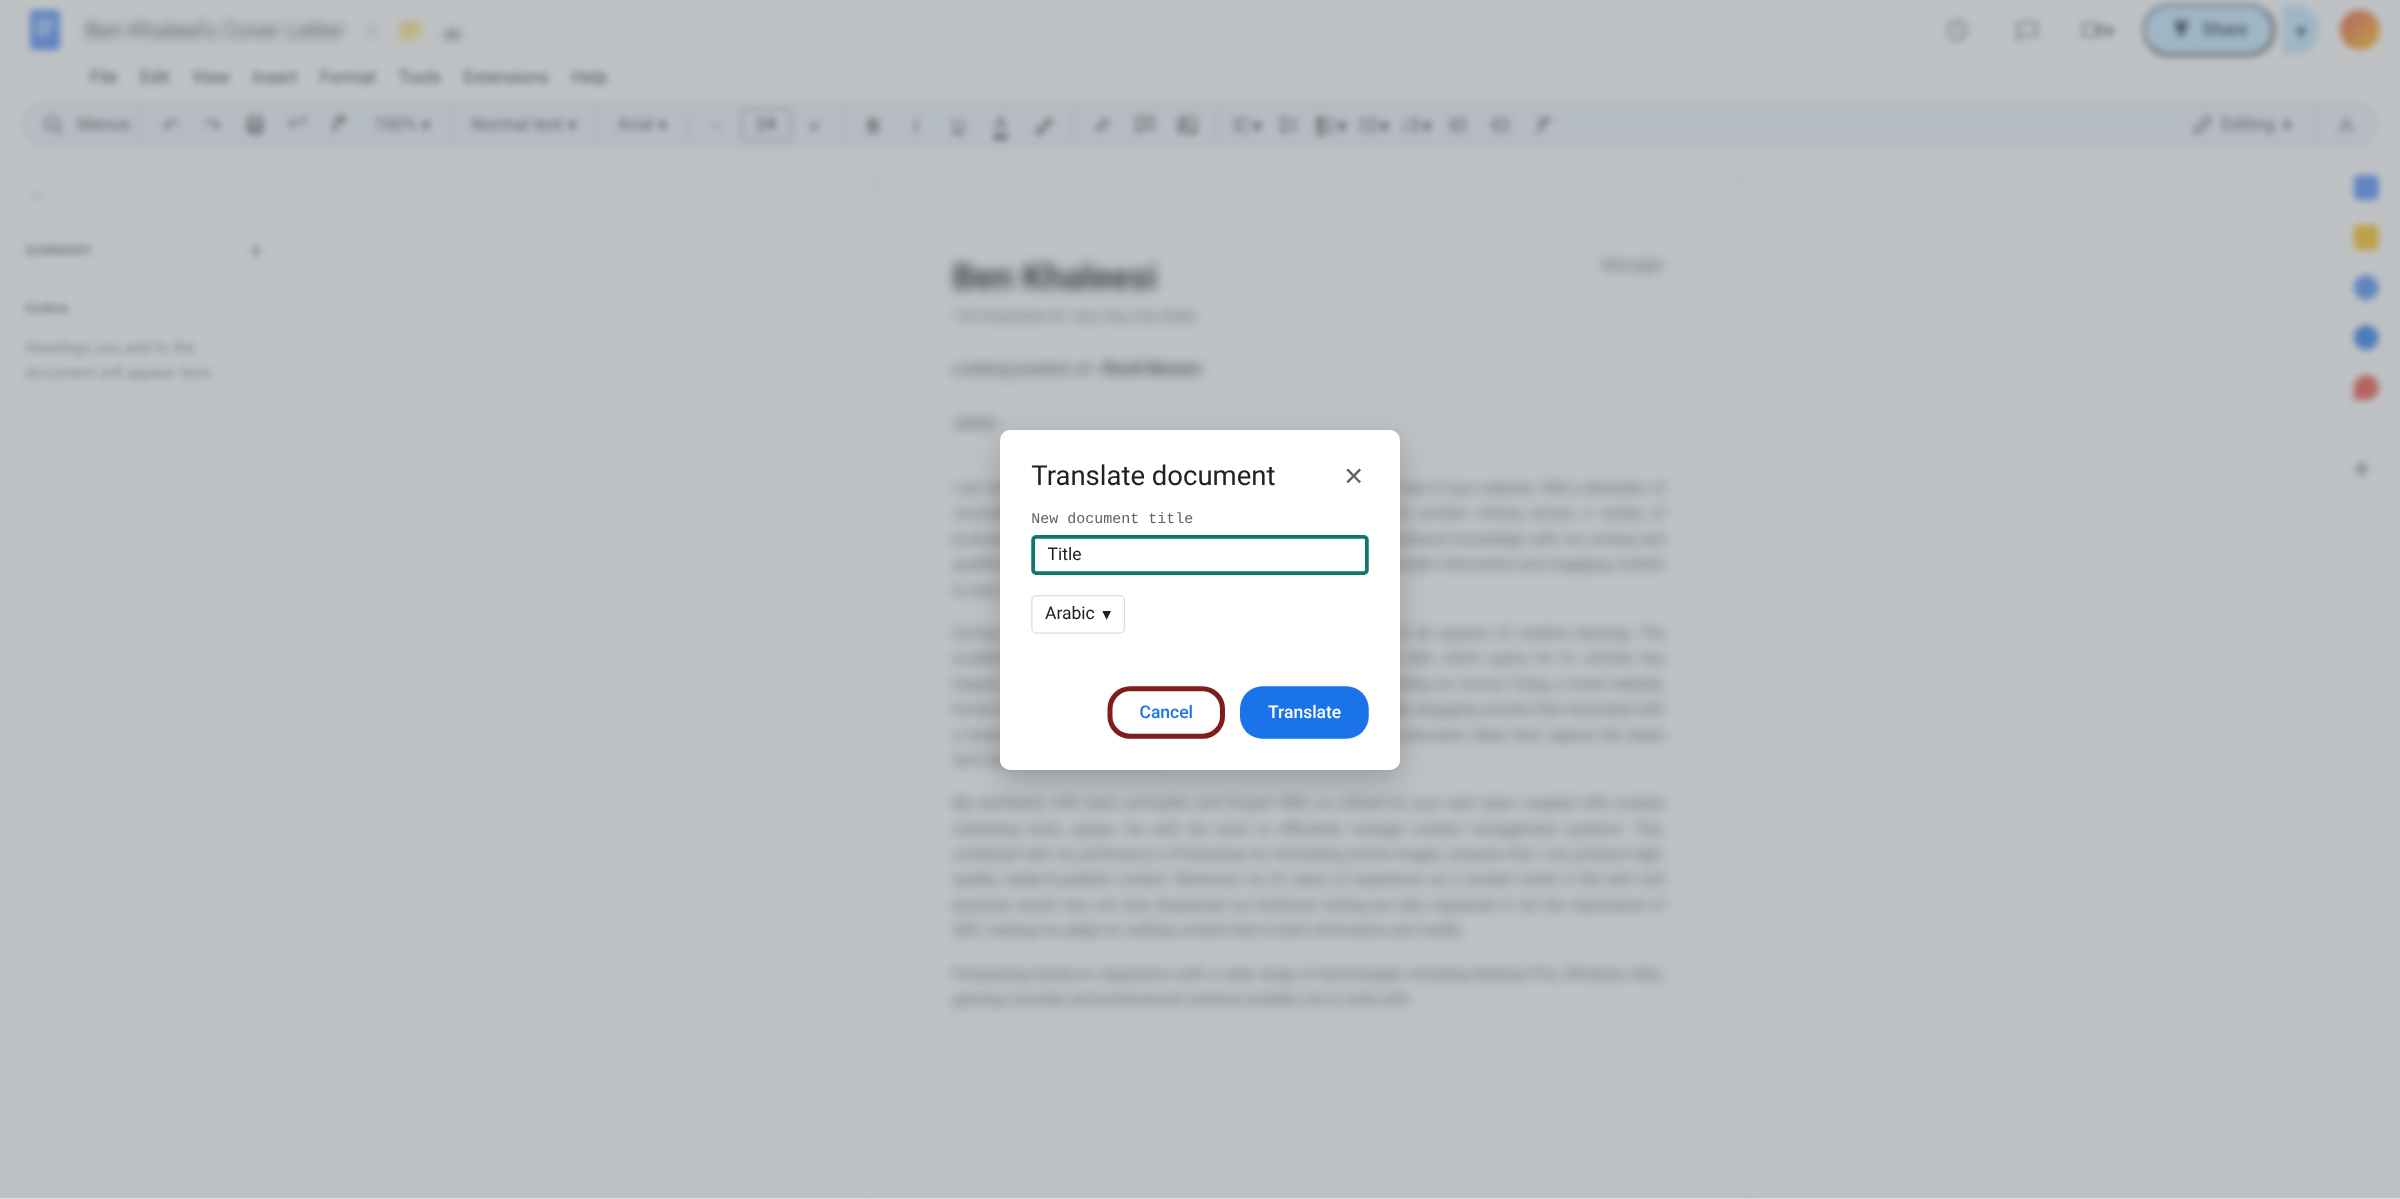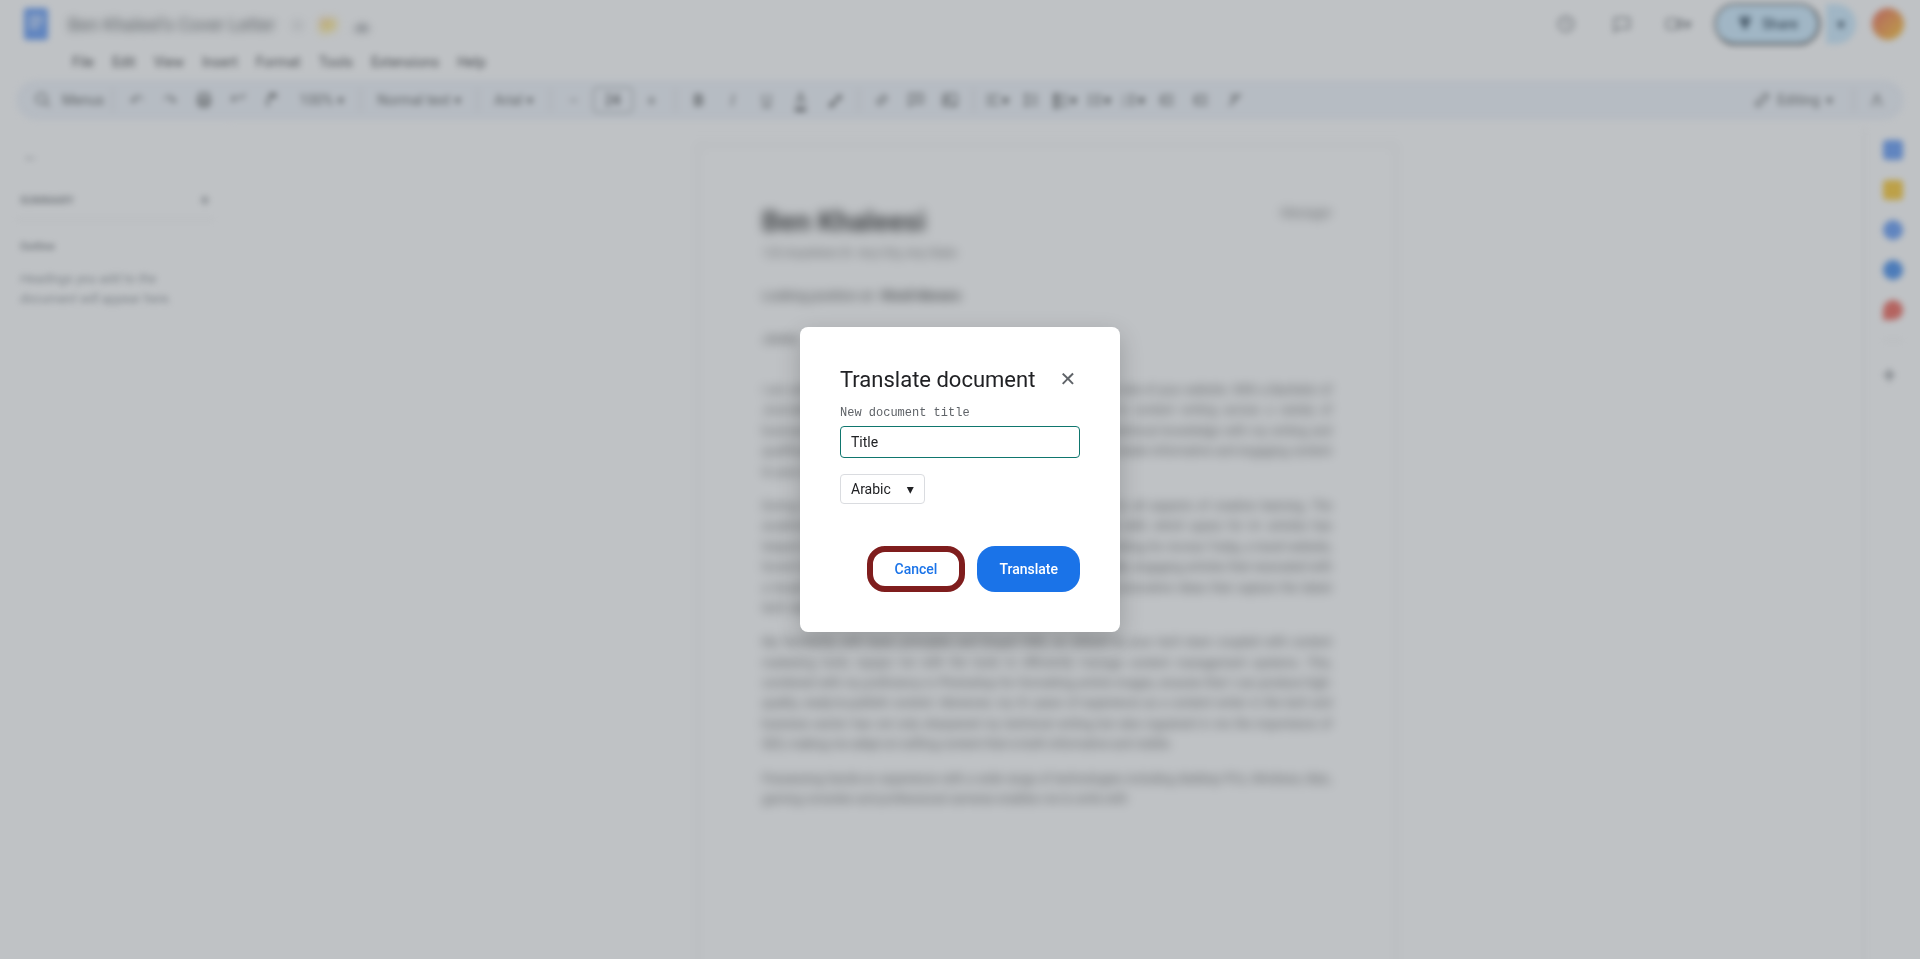--- a/index.html
+++ b/index.html
@@ -65,30 +65,30 @@
 .right-sidebar .side-icon { width: 20px; height: 20px; }
 .side-icon.cal { background: #4285f4; border-radius: 4px; }
 .side-icon.keep { background: #fbbc04; border-radius: 4px; }
 .side-icon.tasks { background: #4285f4; border-radius: 50%; }
 .side-icon.contacts { background: #1a73e8; border-radius: 50%; }
 .side-icon.maps { background: #ea4335; border-radius: 50% 50% 50% 0; }
 .side-icon.plus { color: #5f6368; font-size: 24px; }
 
 
 .modal-overlay { position: absolute; inset: 0; background: rgba(128,134,139,0.5); display: flex; align-items: center; justify-content: center; z-index: 100; }
-.modal { width: 320px; background: #fff; border-radius: 8px; padding: 40px; box-shadow: 0 8px 24px rgba(0,0,0,0.2); }
+.modal { width: 320px; background: #fff; border-radius: 8px; padding: 25px; box-shadow: 0 8px 24px rgba(0,0,0,0.2); }
 .modal-header { display: flex; justify-content: space-between; align-items: flex-start; margin-bottom: 14px; }
 .modal-title { font-size: 22px; color: #202124; font-weight: 400; }
 .modal-close { width: 24px; height: 24px; color: #5f6368; cursor: pointer; font-size: 20px; display: flex; align-items: center; justify-content: center; }
 .modal-desc { font-size: 13px; color: #5f6368; margin-bottom: 18px; }
 .modal-label { font-size: 12px; color: #5f6368; margin-bottom: 6px; font-family: Liberation Mono, monospace; }
-.modal-input { width: 100%; height: 32px; border: 1px solid #0f766e; border-radius: 4px; padding: 0 10px; font-size: 14px; color: #202124; margin-bottom: 16px; }
-.modal-select { display: inline-flex; align-items: center; gap: 16px; border: 1px solid #dadce0; border-radius: 4px; padding: 6px 10px; font-size: 14px; color: #202124; margin-bottom: 42px; }
+.modal-input { width: 100%; height: 32px; border: 3px solid #0f766e; border-radius: 4px; padding: 0 10px; font-size: 14px; color: #202124; margin-bottom: 16px; }
+.modal-select { display: inline-flex; align-items: center; gap: 6px; border: 1px solid #dadce0; border-radius: 4px; padding: 6px 10px; font-size: 14px; color: #202124; margin-bottom: 42px; }
 .modal-actions { display: flex; justify-content: flex-end; gap: 12px; }
-.btn-cancel { padding: 9px 22px; border: 6px solid #7f1d1d; border-radius: 18px; font-size: 14px; color: #1a73e8; font-weight: 500; background: #fff; }
+.btn-cancel { padding: 9px 22px; border: 4px solid #7f1d1d; border-radius: 18px; font-size: 14px; color: #1a73e8; font-weight: 500; background: #fff; }
 .btn-primary { padding: 9px 22px; border: none; border-radius: 18px; font-size: 14px; color: #fff; background: #1a73e8; font-weight: 500; }
 
 .blurred-backdrop { filter: blur(3px); }
 </style>
 </head>
 <body>
 
 <div class="blurred-backdrop">
 
 <div class="header">

